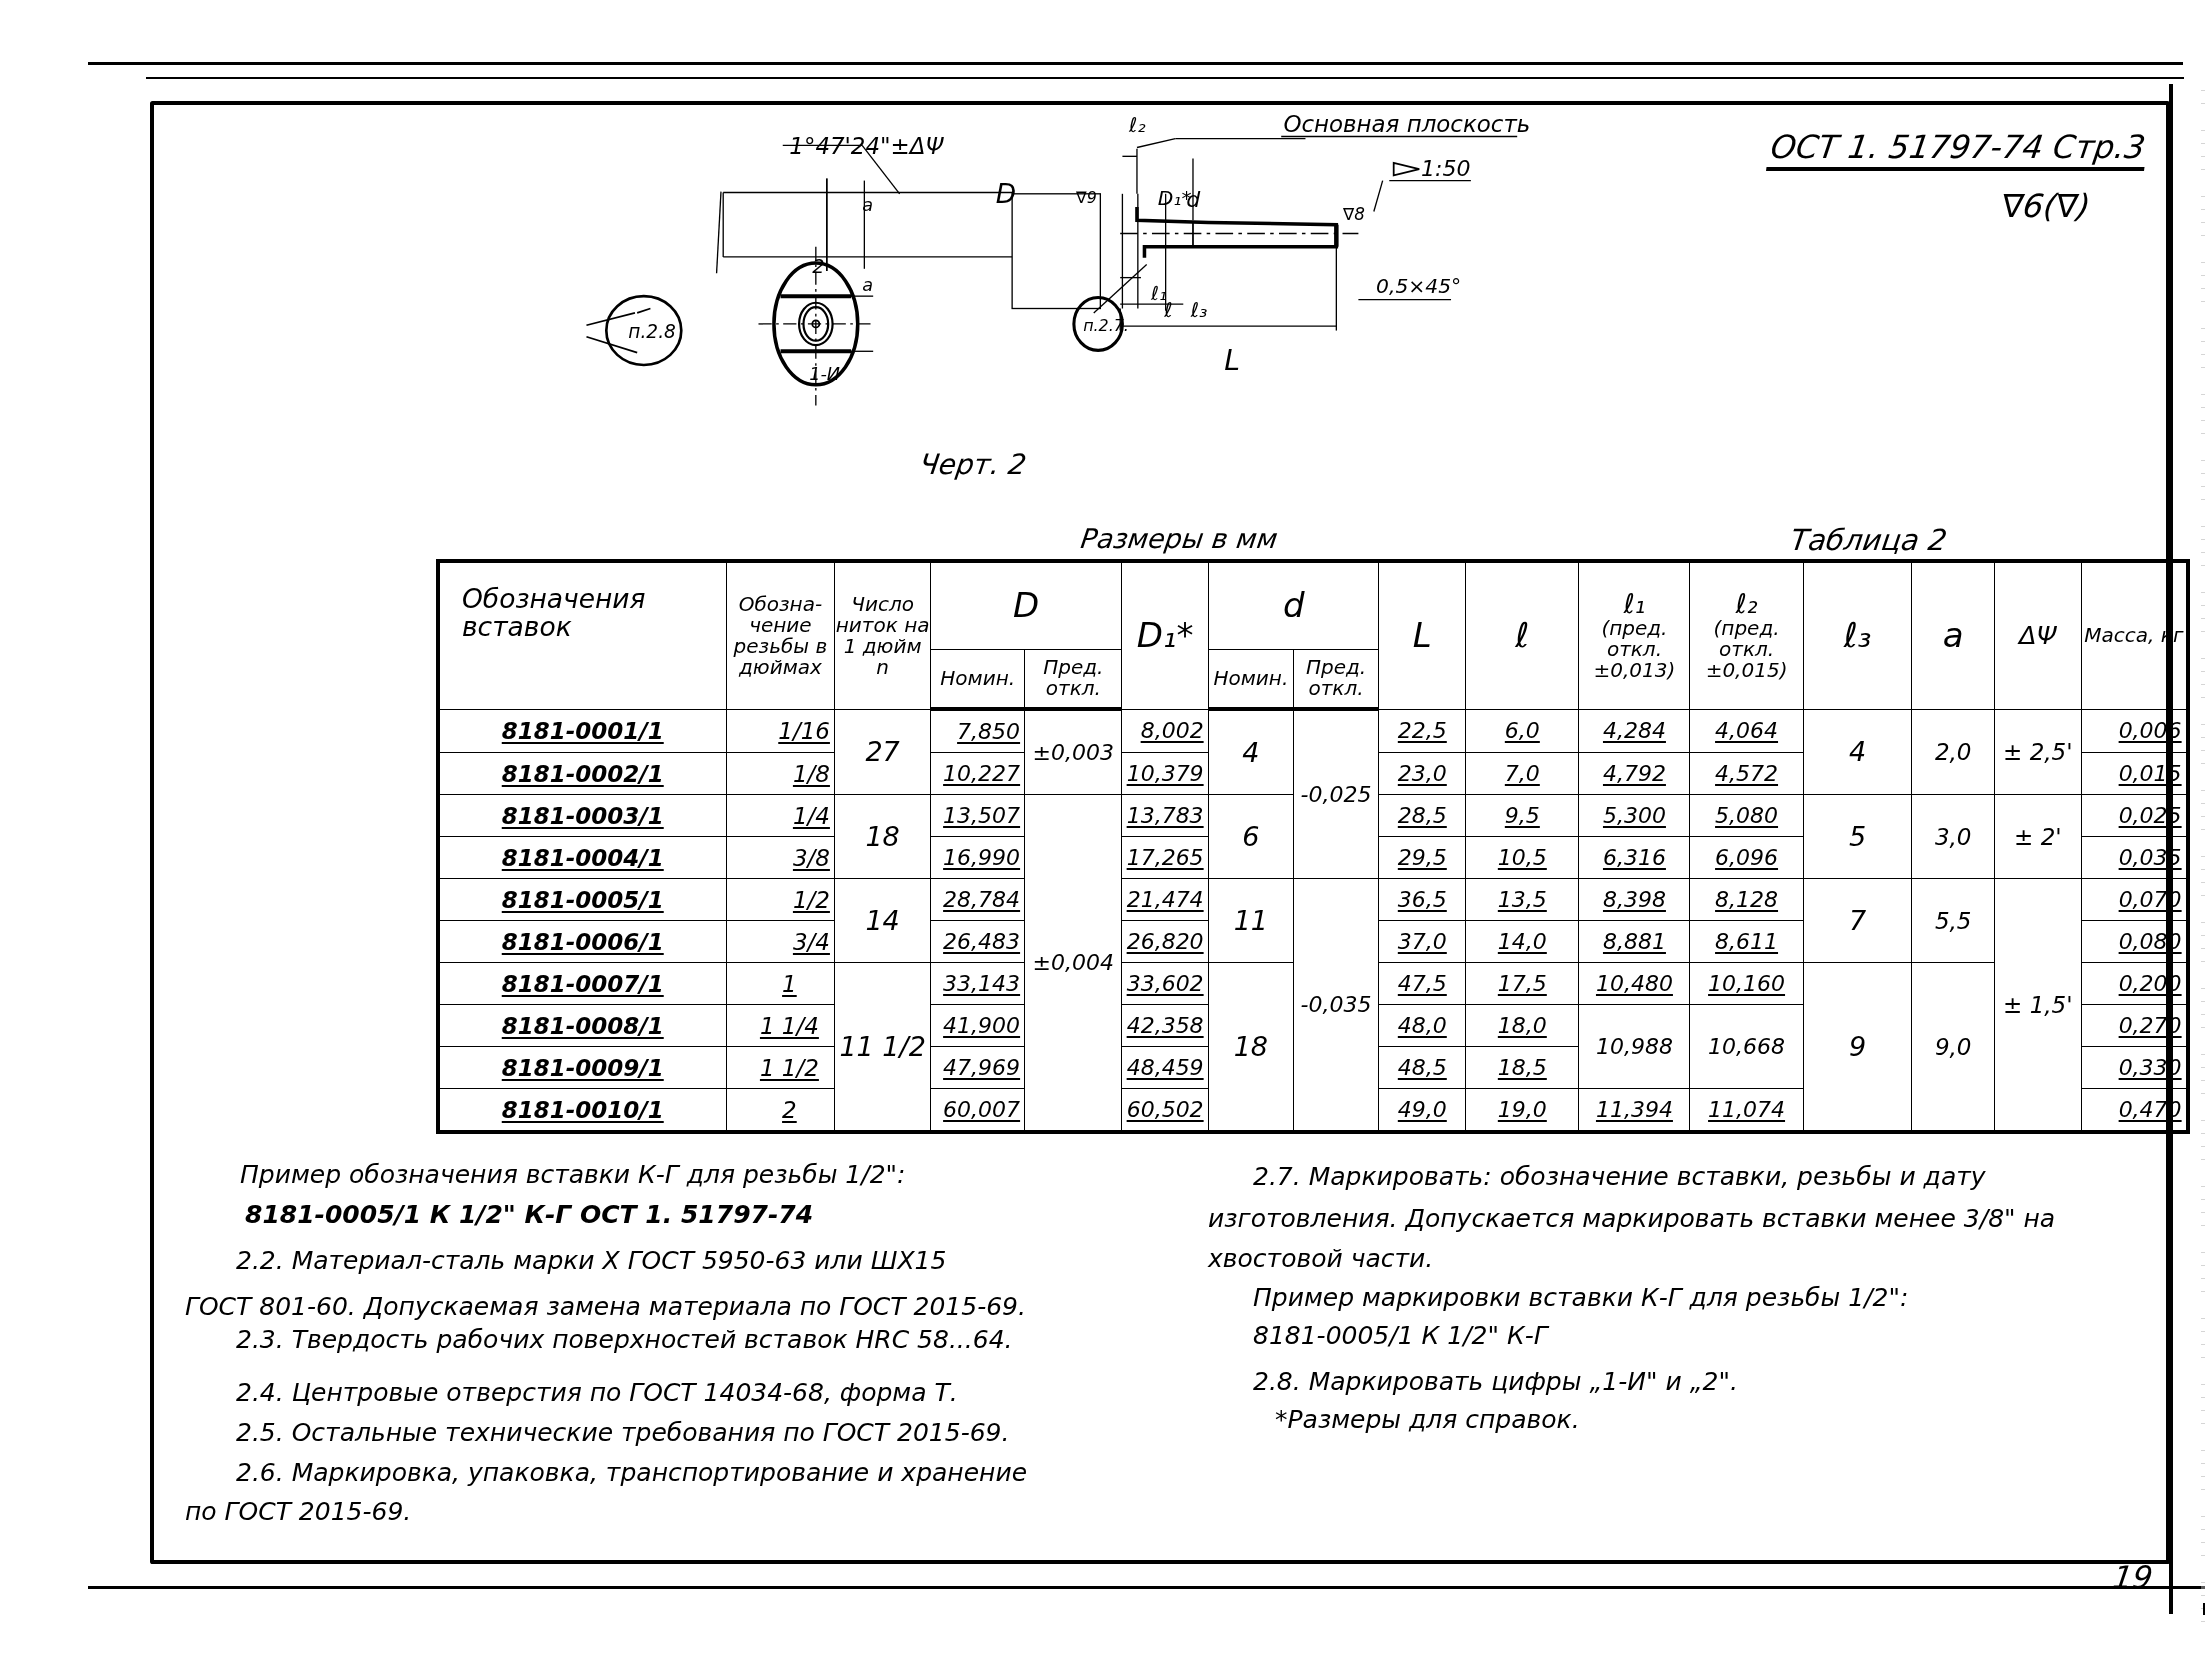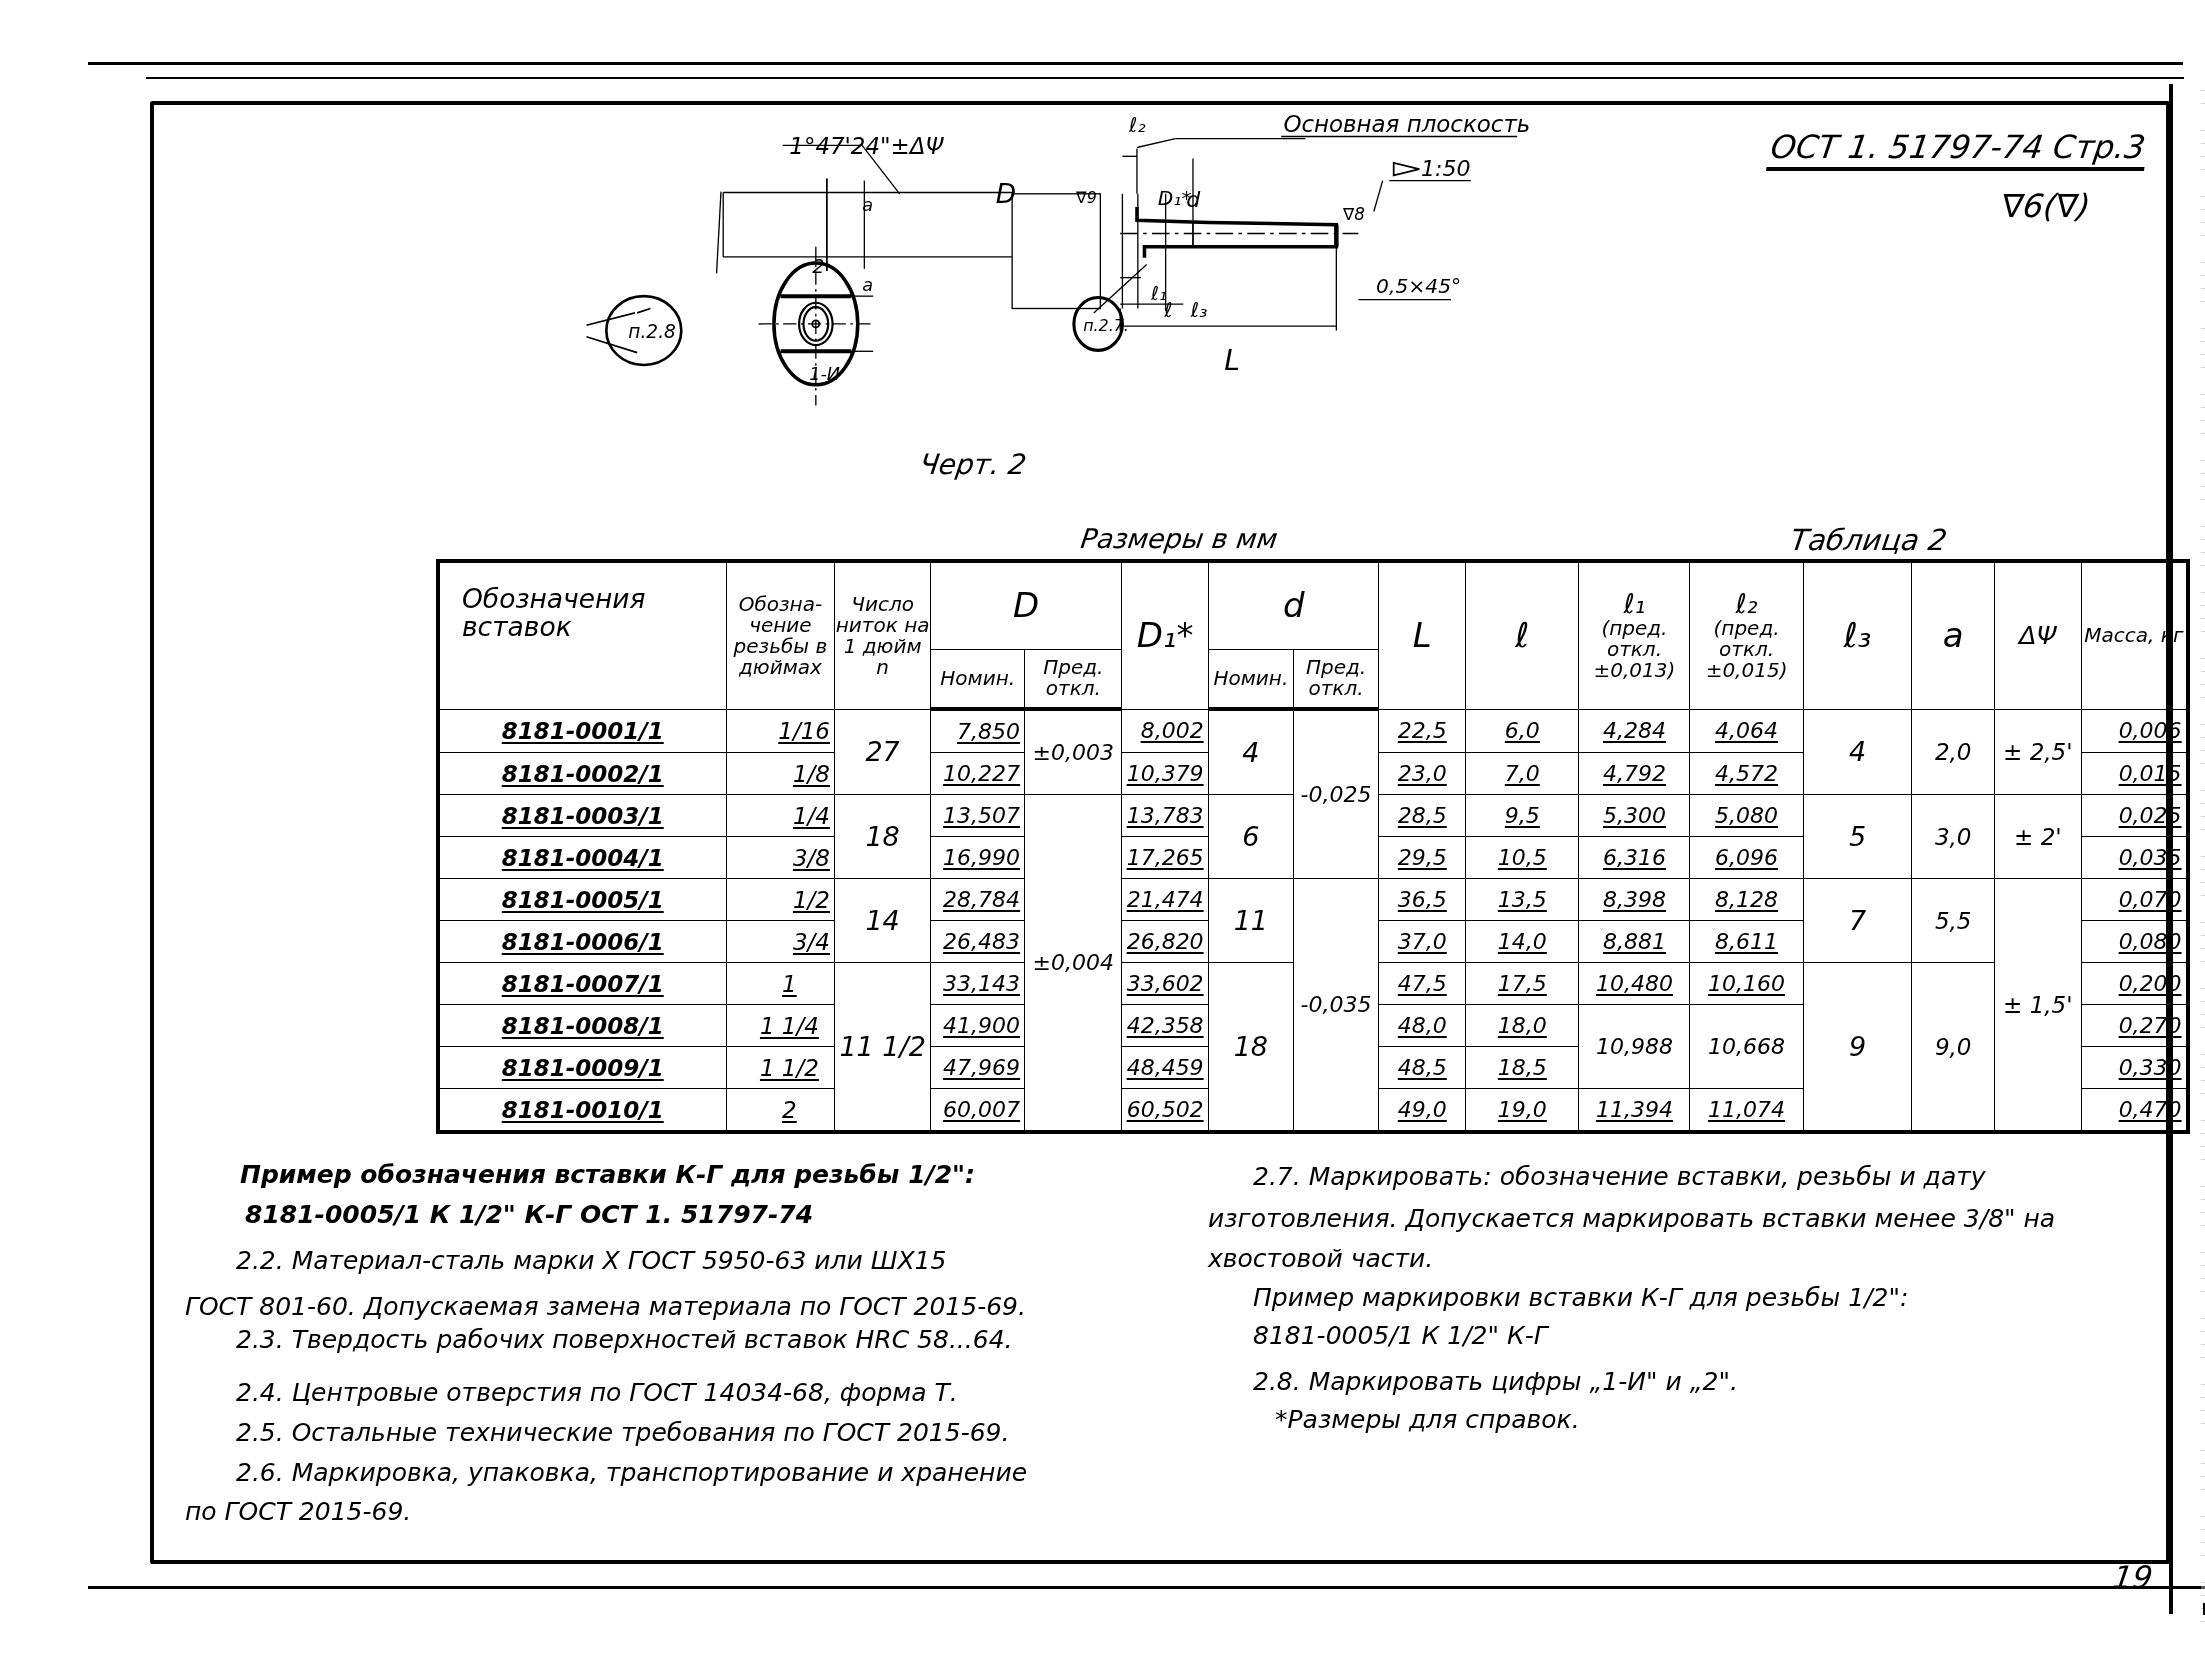--- a/index.html
+++ b/index.html
@@ -339,21 +339,21 @@
       <td class="r">60,502</td>
       <td>49,0</td>
       <td>19,0</td>
       <td>11,394</td>
       <td>11,074</td>
       <td class="r">0,470</td>
     </tr>
   </tbody>
 </table>
 
-<div class="note" style="left:240px; top:1160px;font-weight:bold;">Пример обозначения вставки К-Г для резьбы 1/2":</div>
+<div class="note" style="left:240px; top:1160px;">Пример обозначения вставки К-Г для резьбы 1/2":</div>
 <div class="note" style="left:245px; top:1200px; font-weight:bold;">8181-0005/1     К 1/2"    К-Г     ОСТ 1. 51797-74</div>
 <div class="note" style="left:236px; top:1246px;">2.2. Материал-сталь марки Х ГОСТ 5950-63 или ШХ15</div>
 <div class="note" style="left:185px; top:1292px;">ГОСТ 801-60. Допускаемая замена материала по ГОСТ 2015-69.</div>
 <div class="note" style="left:236px; top:1325px;text-align:right;">2.3. Твердость рабочих поверхностей вставок HRC 58...64.</div>
 <div class="note" style="left:236px; top:1378px;">2.4. Центровые отверстия по ГОСТ 14034-68, форма Т.</div>
 <div class="note" style="left:236px; top:1418px;">2.5. Остальные технические требования по ГОСТ 2015-69.</div>
 <div class="note" style="left:236px; top:1458px;">2.6. Маркировка, упаковка, транспортирование и хранение</div>
 <div class="note" style="left:185px; top:1497px;">по ГОСТ 2015-69.</div>
 
 <div class="note" style="left:1253px; top:1162px;">2.7. Маркировать: обозначение вставки, резьбы и дату</div>

